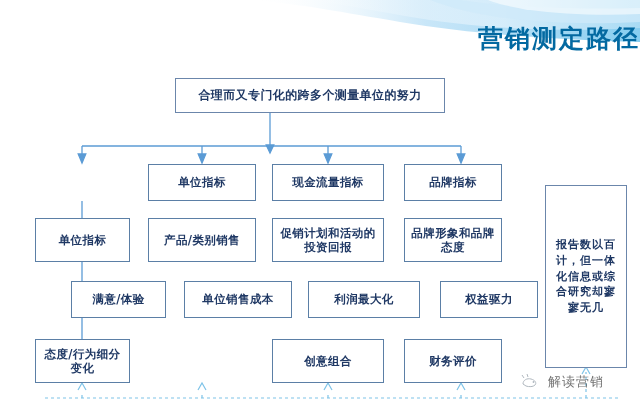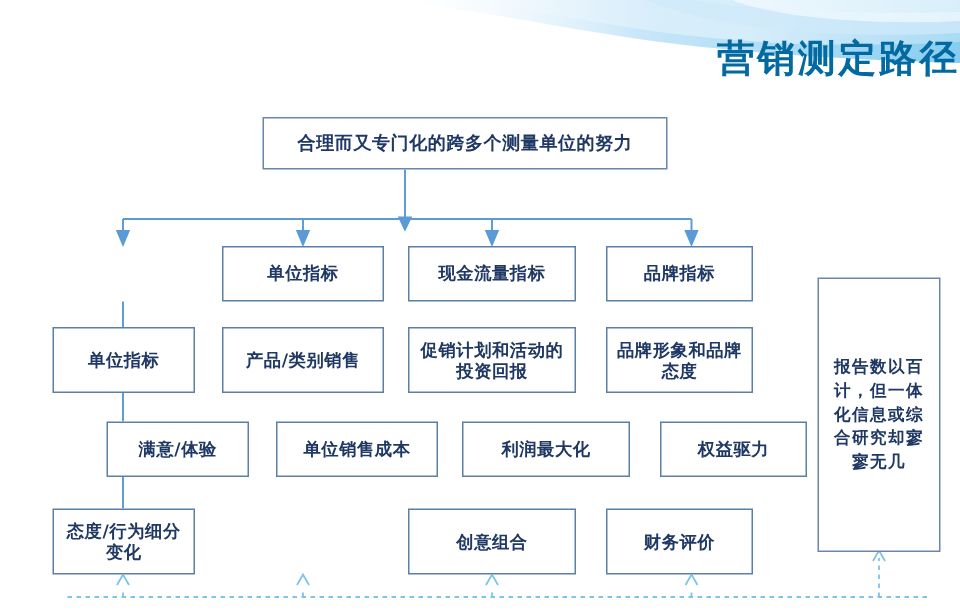--- a/index.html
+++ b/index.html
@@ -155,14 +155,25 @@
   <div class="node c4 r3">权益驱力</div>
 
   <div class="node c1 r4">态度/行为细分变化</div>
   <div class="node c3 r4">创意组合</div>
   <div class="node c4 r4">财务评价</div>
 
   <div class="node side">
     <span class="sidetext">报告数以百计，但一体化信息或综合研究却寥寥无几</span>
   </div>
 
+  <div id="watermark">
+    <svg width="26" height="20" viewBox="0 0 26 20" xmlns="http://www.w3.org/2000/svg">
+      <g stroke="#9aa4ad" stroke-width="1" fill="none">
+        <path d="M5,12 C5,8 9,6 13,7 C17,8 19,11 17,13 C15,15 11,15 8,14 Z"></path>
+        <circle cx="15.5" cy="10" r="0.9" fill="#9aa4ad" stroke="none"></circle>
+        <path d="M6,6 L4,3"></path>
+        <path d="M10,5 L9,2"></path>
+      </g>
+    </svg>
+    <span class="wm-text">解读营销</span>
+  </div>
 
 </div>
 
 </body></html>

